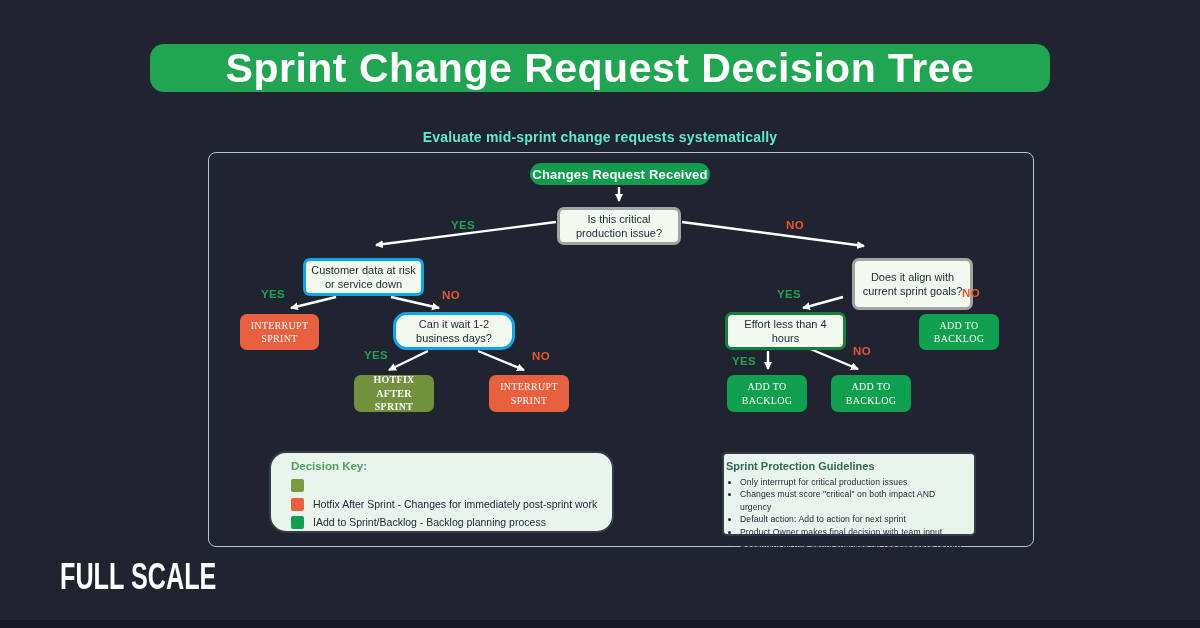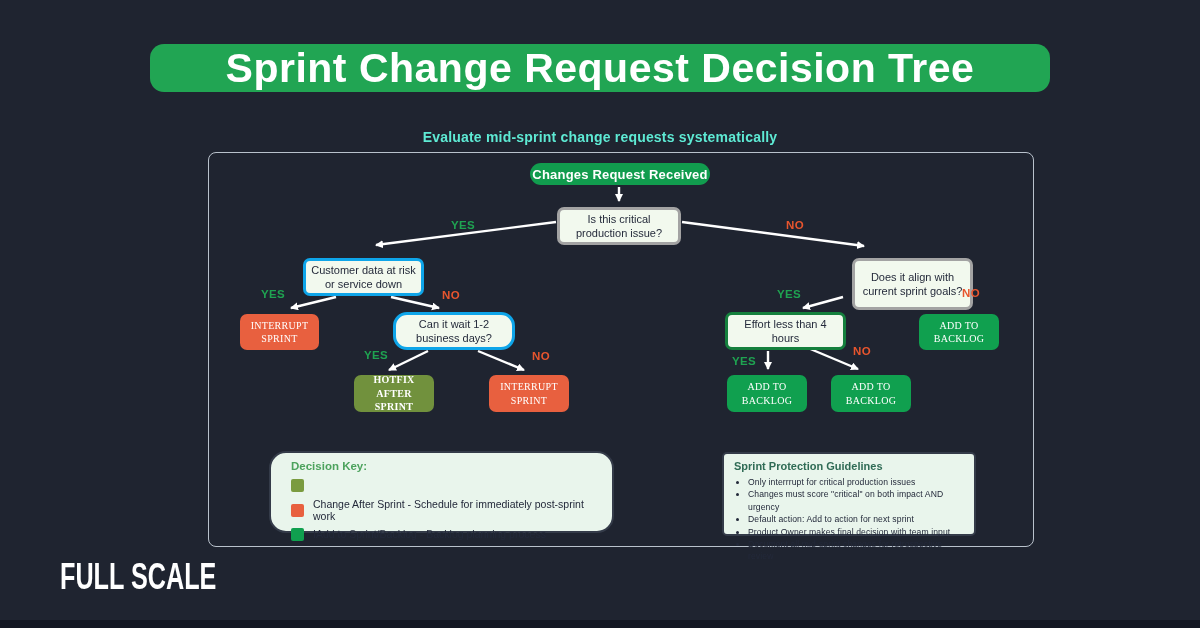--- a/index.html
+++ b/index.html
@@ -92,21 +92,21 @@
   .swatch{width:13px;height:13px;border-radius:2px;margin-right:9px;flex:0 0 13px;}
   .sw-olive{background:#7A9B3F;}
   .sw-orange{background:#E8603F;}
   .sw-green{background:#10A04F;}
   .key-text{color:#23293A;font-size:10.5px;line-height:1.2;}
 
   
   .guide-box{
     position:absolute;left:722px;top:452px;width:254px;height:84px;box-sizing:border-box;
     background:#E9F5EC;border:2px solid #343B49;border-radius:5px;
-    padding:6px 10px 5px 10px;
+    padding:6px 10px 5px 2px;
   }
   .guide-title{color:#2F6B55;font-size:11px;font-weight:800;margin:0 0 4px 0;}
   .guide-box ul{margin:0;padding:0 0 0 14px;}
   .guide-box li{
     color:#23293A;font-size:8.6px;line-height:1.44;letter-spacing:.1px;
     margin:0;padding:0;
   }
 
   
   .brand{
@@ -171,21 +171,21 @@
 <span class="edge-label no lbl-no5">NO</span>
 
 <div class="key-box">
   <p class="key-title">Decision Key:</p>
   <div class="key-row">
     <span class="swatch sw-olive"></span>
     <span class="key-text"></span>
   </div>
   <div class="key-row">
     <span class="swatch sw-orange"></span>
-    <span class="key-text">Change After Sprint - Schedule for immediately post-sprint work</span>
+    <span class="key-text">Hotfix After Sprint - Changes for immediately post-sprint work</span>
   </div>
   <div class="key-row">
     <span class="swatch sw-green"></span>
     <span class="key-text">IAdd to Sprint/Backlog - Backlog planning process</span>
   </div>
 </div>
 
 <div class="guide-box">
   <p class="guide-title">Sprint Protection Guidelines</p>
   <ul>

